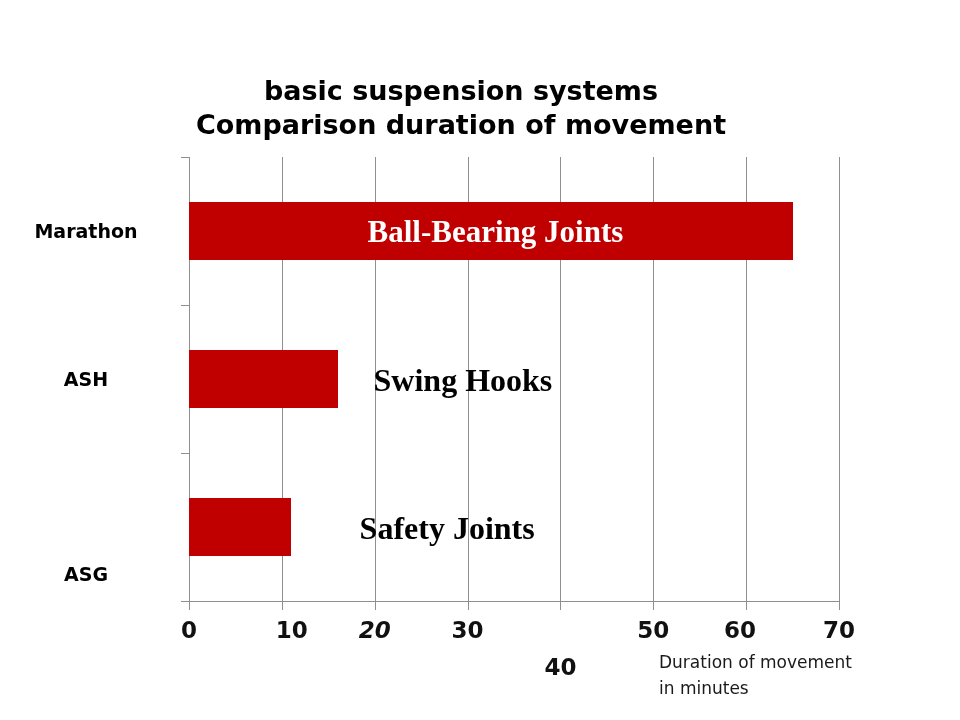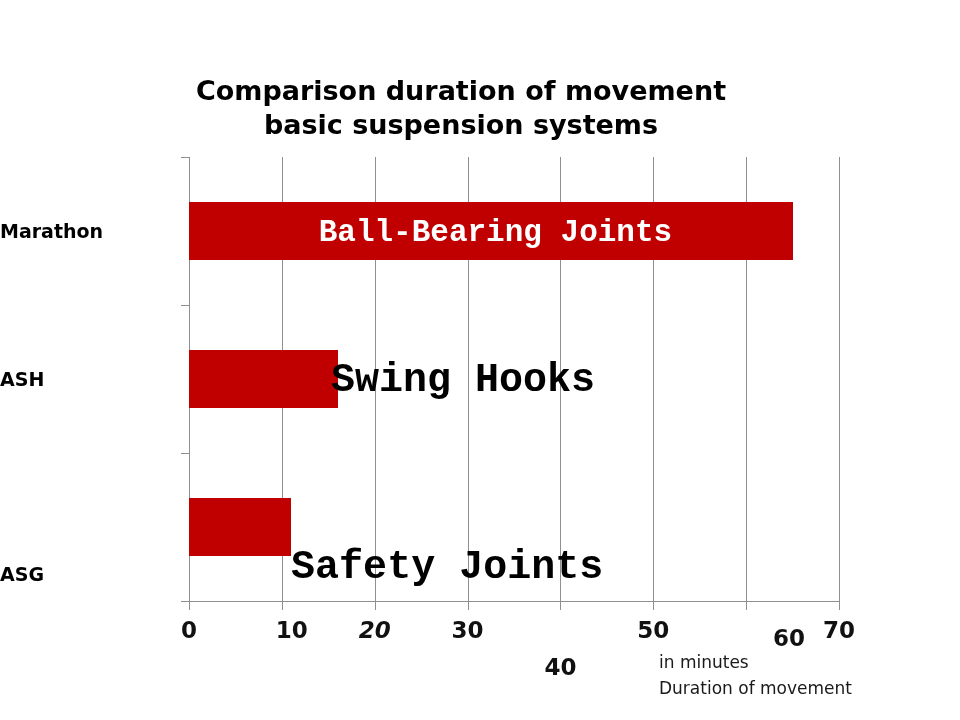--- a/index.html
+++ b/index.html
@@ -14,49 +14,49 @@
     letter-spacing:0px;
   }
   .chart{position:absolute;left:0;top:0;width:960px;height:720px;}
   .grid-v{position:absolute;width:1px;background:#8f8f8f;}
   .axis-x{position:absolute;height:1px;background:#8f8f8f;}
   .axis-y{position:absolute;width:1px;background:#8f8f8f;}
   .tick-x{position:absolute;width:1px;height:9px;background:#8f8f8f;}
   .tick-y{position:absolute;width:8px;height:1px;background:#8f8f8f;}
   .bar{position:absolute;height:58px;}
   .cat-label{
-    position:absolute;text-align:left;
+    position:absolute;text-align:center;
     font-family:"DejaVu Sans",sans-serif;
     font-weight:bold;font-size:19px;line-height:26px;color:#000;
   }
   .bar-label{
     position:absolute;white-space:nowrap;transform:translate(-50%,-50%);
-    font-family:Liberation Mono, monospace;font-weight:bold;
+    font-family:Liberation Serif, serif;font-weight:bold;
   }
   .bar-label.inside{font-size:31px;}
-  .bar-label.outside{font-size:40px;}
+  .bar-label.outside{font-size:32px;}
   .xnum{
     position:absolute;transform:translateX(-50%);
     font-family:"DejaVu Sans",sans-serif;
     font-size:23px;font-weight:600;color:#111;line-height:26px;
   }
   .xlabel{
     position:absolute;left:659px;top:649px;
     font-family:"DejaVu Sans",sans-serif;
     font-size:17px;font-weight:normal;color:#1a1a1a;line-height:26px;
   }
 </style>
 </head>
 <body>
 
 <div class="slide">
 
   <div class="title">
+    <div>basic suspension systems</div>
     <div>Comparison duration of movement</div>
-    <div>basic suspension systems</div>
   </div>
 
   <div class="chart" id="chart">
       <div class="grid-v" style="left: 189px; top: 157px; height: 444px; background: rgb(143, 143, 143);"></div>
       <div class="tick-x" style="left: 189px; top: 601px; background: rgb(143, 143, 143);"></div>
       <div class="xnum" style="left: 189px; top: 617px;">0</div>
       <div class="grid-v" style="left: 281.857px; top: 157px; height: 444px; background: rgb(143, 143, 143);"></div>
       <div class="tick-x" style="left: 281.857px; top: 601px; background: rgb(143, 143, 143);"></div>
       <div class="xnum" style="left: 281.857px; top: 617px; margin-left: 10px;">10</div>
       <div class="grid-v" style="left: 374.714px; top: 157px; height: 444px; background: rgb(143, 143, 143);"></div>
@@ -66,39 +66,39 @@
       <div class="tick-x" style="left: 467.571px; top: 601px; background: rgb(143, 143, 143);"></div>
       <div class="xnum" style="left: 467.571px; top: 617px;">30</div>
       <div class="grid-v" style="left: 560.429px; top: 157px; height: 444px; background: rgb(143, 143, 143);"></div>
       <div class="tick-x" style="left: 560.429px; top: 601px; background: rgb(143, 143, 143);"></div>
       <div class="xnum" style="left: 560.429px; top: 654px;">40</div>
       <div class="grid-v" style="left: 653.286px; top: 157px; height: 444px; background: rgb(143, 143, 143);"></div>
       <div class="tick-x" style="left: 653.286px; top: 601px; background: rgb(143, 143, 143);"></div>
       <div class="xnum" style="left: 653.286px; top: 617px;">50</div>
       <div class="grid-v" style="left: 746.143px; top: 157px; height: 444px; background: rgb(143, 143, 143);"></div>
       <div class="tick-x" style="left: 746.143px; top: 601px; background: rgb(143, 143, 143);"></div>
-      <div class="xnum" style="left: 789px; top: 617px; margin-top: 8px;">60</div>
+      <div class="xnum" style="left: 740px; top: 617px;">60</div>
       <div class="grid-v" style="left: 839px; top: 157px; height: 444px; background: rgb(143, 143, 143);"></div>
       <div class="tick-x" style="left: 839px; top: 601px; background: rgb(143, 143, 143);"></div>
       <div class="xnum" style="left: 839px; top: 617px;">70</div>
       <div class="tick-y" style="left: 181px; top: 157px; background: rgb(143, 143, 143);"></div>
       <div class="tick-y" style="left: 181px; top: 305px; background: rgb(143, 143, 143);"></div>
       <div class="tick-y" style="left: 181px; top: 453px; background: rgb(143, 143, 143);"></div>
       <div class="tick-y" style="left: 181px; top: 601px; background: rgb(143, 143, 143);"></div>
       <div class="axis-y" style="left: 189px; top: 157px; height: 444px; background: rgb(143, 143, 143);"></div>
       <div class="axis-x" style="left: 189px; top: 601px; width: 650px; background: rgb(143, 143, 143);"></div>
       <div class="bar" style="left: 189px; top: 202px; width: 603.571px; background: rgb(192, 0, 0);"></div>
       <div class="cat-label" style="left: 0px; width: 172px; top: 218px;">Marathon</div>
       <div class="bar-label inside" style="left: 495.429px; top: 232px; color: rgb(255, 255, 255);">Ball-Bearing Joints</div>
       <div class="bar" style="left: 189px; top: 350px; width: 148.571px; background: rgb(192, 0, 0);"></div>
       <div class="cat-label" style="left: 0px; width: 172px; top: 366px;">ASH</div>
       <div class="bar-label outside" style="left: 462.929px; top: 380px; color: rgb(0, 0, 0);">Swing Hooks</div>
       <div class="bar" style="left: 189px; top: 498px; width: 102.143px; background: rgb(192, 0, 0);"></div>
       <div class="cat-label" style="left: 0px; width: 172px; top: 514px; margin-top: 47px;">ASG</div>
-      <div class="bar-label outside" style="left: 447.143px; top: 528px; color: rgb(0, 0, 0); margin-top: 39px;">Safety Joints</div>
+      <div class="bar-label outside" style="left: 447.143px; top: 528px; color: rgb(0, 0, 0);">Safety Joints</div>
     </div>
 
   <div class="xlabel">
+    <div>Duration of movement</div>
     <div>in minutes</div>
-    <div>Duration of movement</div>
   </div>
 
 </div>
 
 </body></html>

